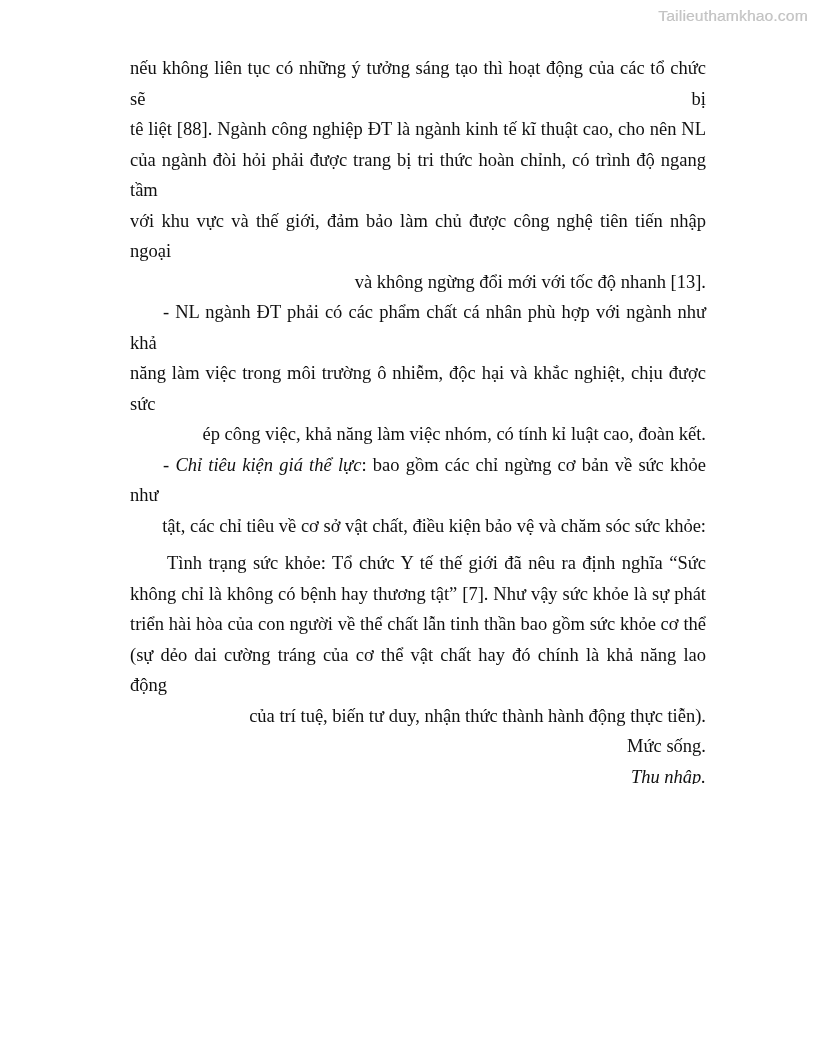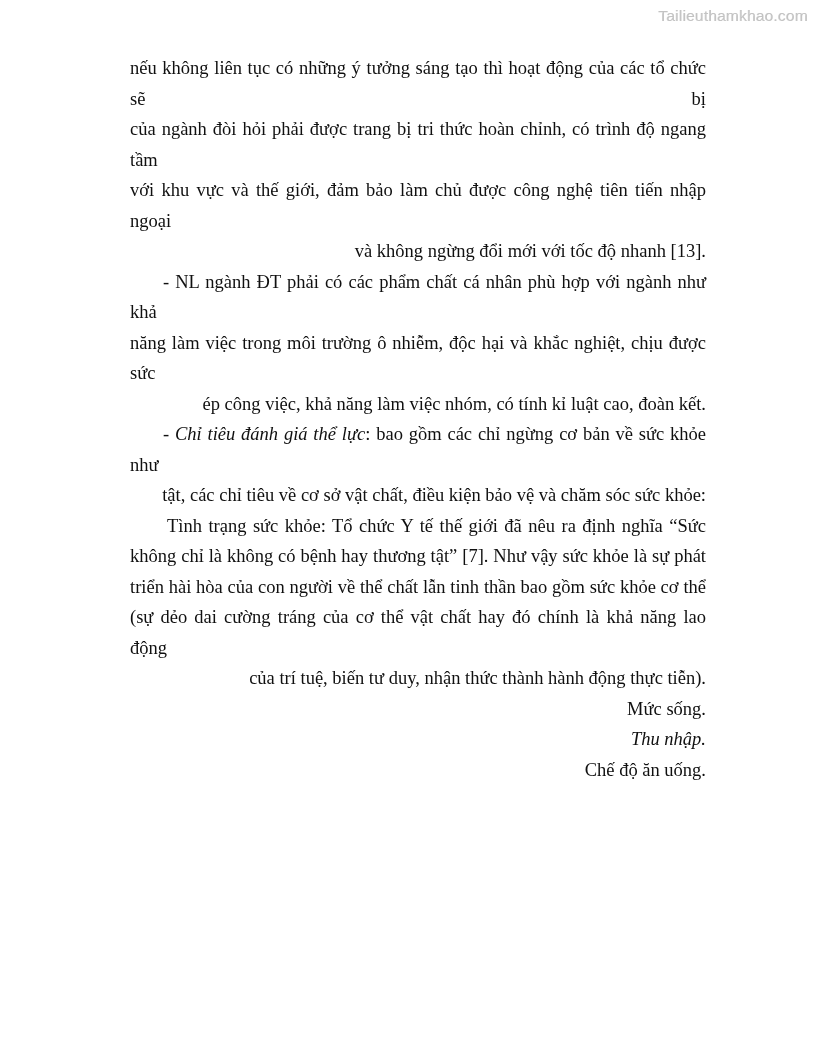--- a/index.html
+++ b/index.html
@@ -61,35 +61,36 @@
 </style>
 </head>
 <body>
 
 <div class="page">
   <span class="watermark">Tailieuthamkhao.com</span>
 
   <div class="text-body">
       <div class="para">
         <div class="line just"><span>nếu không liên tục có những ý tưởng sáng tạo thì hoạt động của các tổ chức sẽ bị</span></div>
+        <div class="line just"><span>tê liệt [88]. Ngành công nghiệp ĐT là ngành kinh tế kĩ thuật cao, cho nên NL</span></div>
         <div class="line just"><span>của ngành đòi hỏi phải được trang bị tri thức hoàn chỉnh, có trình độ ngang tầm</span></div>
         <div class="line just"><span>với khu vực và thế giới, đảm bảo làm chủ được công nghệ tiên tiến nhập ngoại</span></div>
         <div class="line"><span>và không ngừng đổi mới với tốc độ nhanh [13].</span></div>
       </div>
       <div class="para">
         <div class="line just" style="text-indent: 33px;"><span>- NL ngành ĐT phải có các phẩm chất cá nhân phù hợp với ngành như khả</span></div>
         <div class="line just"><span>năng làm việc trong môi trường ô nhiễm, độc hại và khắc nghiệt, chịu được sức</span></div>
         <div class="line"><span>ép công việc, khả năng làm việc nhóm, có tính kỉ luật cao, đoàn kết.</span></div>
       </div>
       <div class="para">
-        <div class="line just" style="text-indent: 33px;"><span>- </span><span class="ital">Chỉ tiêu đánh giá thể lực</span><span>: bao gồm các chỉ ngừng cơ bản về sức khỏe như</span></div>
+        <div class="line just" style="text-indent: 33px;"><span>- </span><span class="ital">Chỉ tiêu kiện giá thể lực</span><span>: bao gồm các chỉ ngừng cơ bản về sức khỏe như</span></div>
         <div class="line"><span>tật, các chỉ tiêu về cơ sở vật chất, điều kiện bảo vệ và chăm sóc sức khỏe:</span></div>
       </div>
       <div class="para">
-        <div class="line just" style="text-indent: 37px;"><span>Tình trạng sức khỏe: Tổ chức Y tế thế giới đã nêu ra định nghĩa “Sức</span></div>
+        <div class="line just" style="text-indent: 37px; margin-top: 7px;"><span>Tình trạng sức khỏe: Tổ chức Y tế thế giới đã nêu ra định nghĩa “Sức</span></div>
         <div class="line just"><span>không chỉ là không có bệnh hay thương tật” [7]. Như vậy sức khỏe là sự phát</span></div>
         <div class="line just"><span>triển hài hòa của con người về thể chất lẫn tinh thần bao gồm sức khỏe cơ thể</span></div>
         <div class="line just"><span>(sự dẻo dai cường tráng của cơ thể vật chất hay đó chính là khả năng lao động</span></div>
         <div class="line"><span>của trí tuệ, biến tư duy, nhận thức thành hành động thực tiễn).</span></div>
       </div>
       <div class="para">
         <div class="line" style="text-indent: 30px;"><span>Mức sống.</span></div>
       </div>
       <div class="para">
         <div class="line" style="text-indent: 30px; font-style: italic;"><span>Thu nhập.</span></div>

